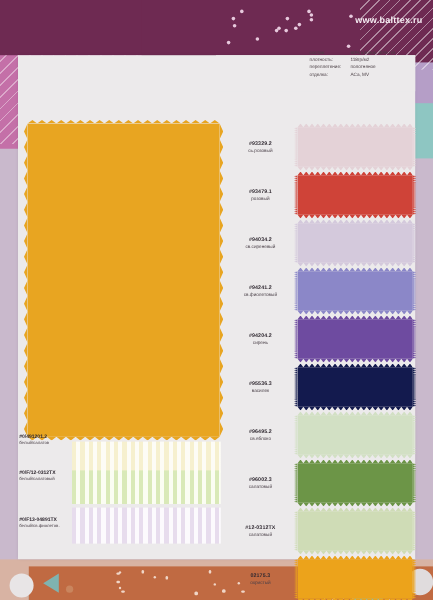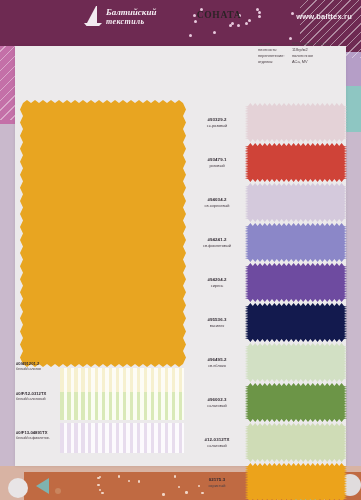--- a/index.html
+++ b/index.html
@@ -143,37 +143,25 @@
       <i style="left: 77.9479px; top: 5.05528px;"></i>
       <i style="left: 65.0063px; top: 15.5922px;"></i>
       <i style="left: 20.4392px; top: 1.60233px;"></i>
       <i style="left: 108.938px; top: 31.0364px;"></i>
       <i style="left: 14.0087px; top: 14.2152px;"></i>
       <i style="left: 110.861px; top: 6.05254px;"></i>
       <i style="left: 48.6317px; top: 17.61px;"></i>
       <i style="left: 77.937px; top: 8.98642px;"></i>
     </div>
 
-  <div class="logo">
-    <div class="boat">
-      <span class="sail"></span>
-        <span class="mast"></span>
-        <span class="hull"></span>
-    </div>
-    <div class="logo-text">
-      <span class="l1">Балтийский</span>
-      <span class="l2">текстиль</span>
-    </div>
-  </div>
   <div class="site-url">www.balttex.ru</div>
 
   <div class="card">
     <div class="card-head"></div>
   </div>
-  <div class="title">СОНАТА</div>
   <div class="specs" id="specs">
       <div class="spec-row">
         <span class="spec-k">состав:</span>
         <span class="spec-v">60% хлопок, 40% п/э</span>
       </div>
       <div class="spec-row">
         <span class="spec-k">плотность:</span>
         <span class="spec-v">118гр/м2</span>
       </div>
       <div class="spec-row">

